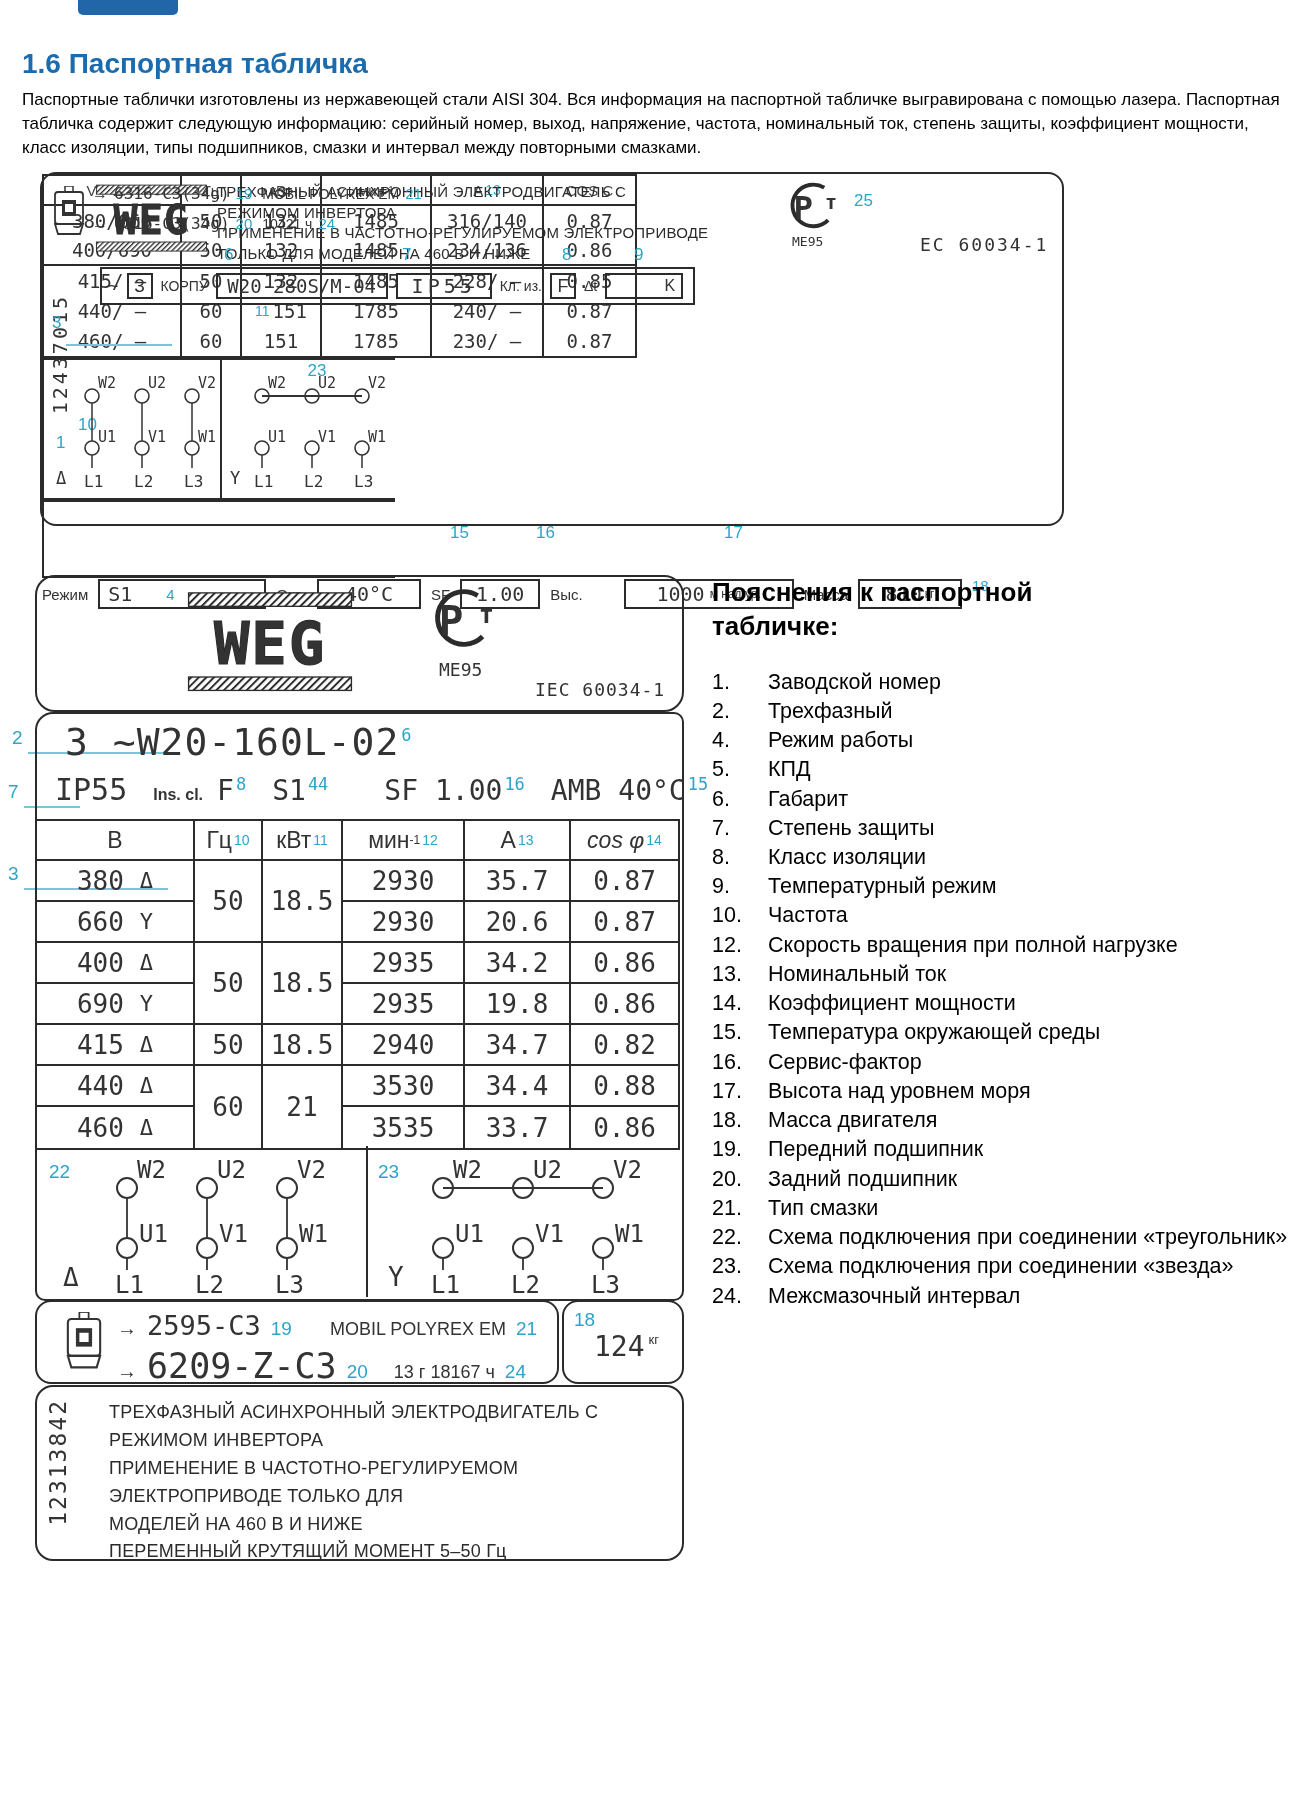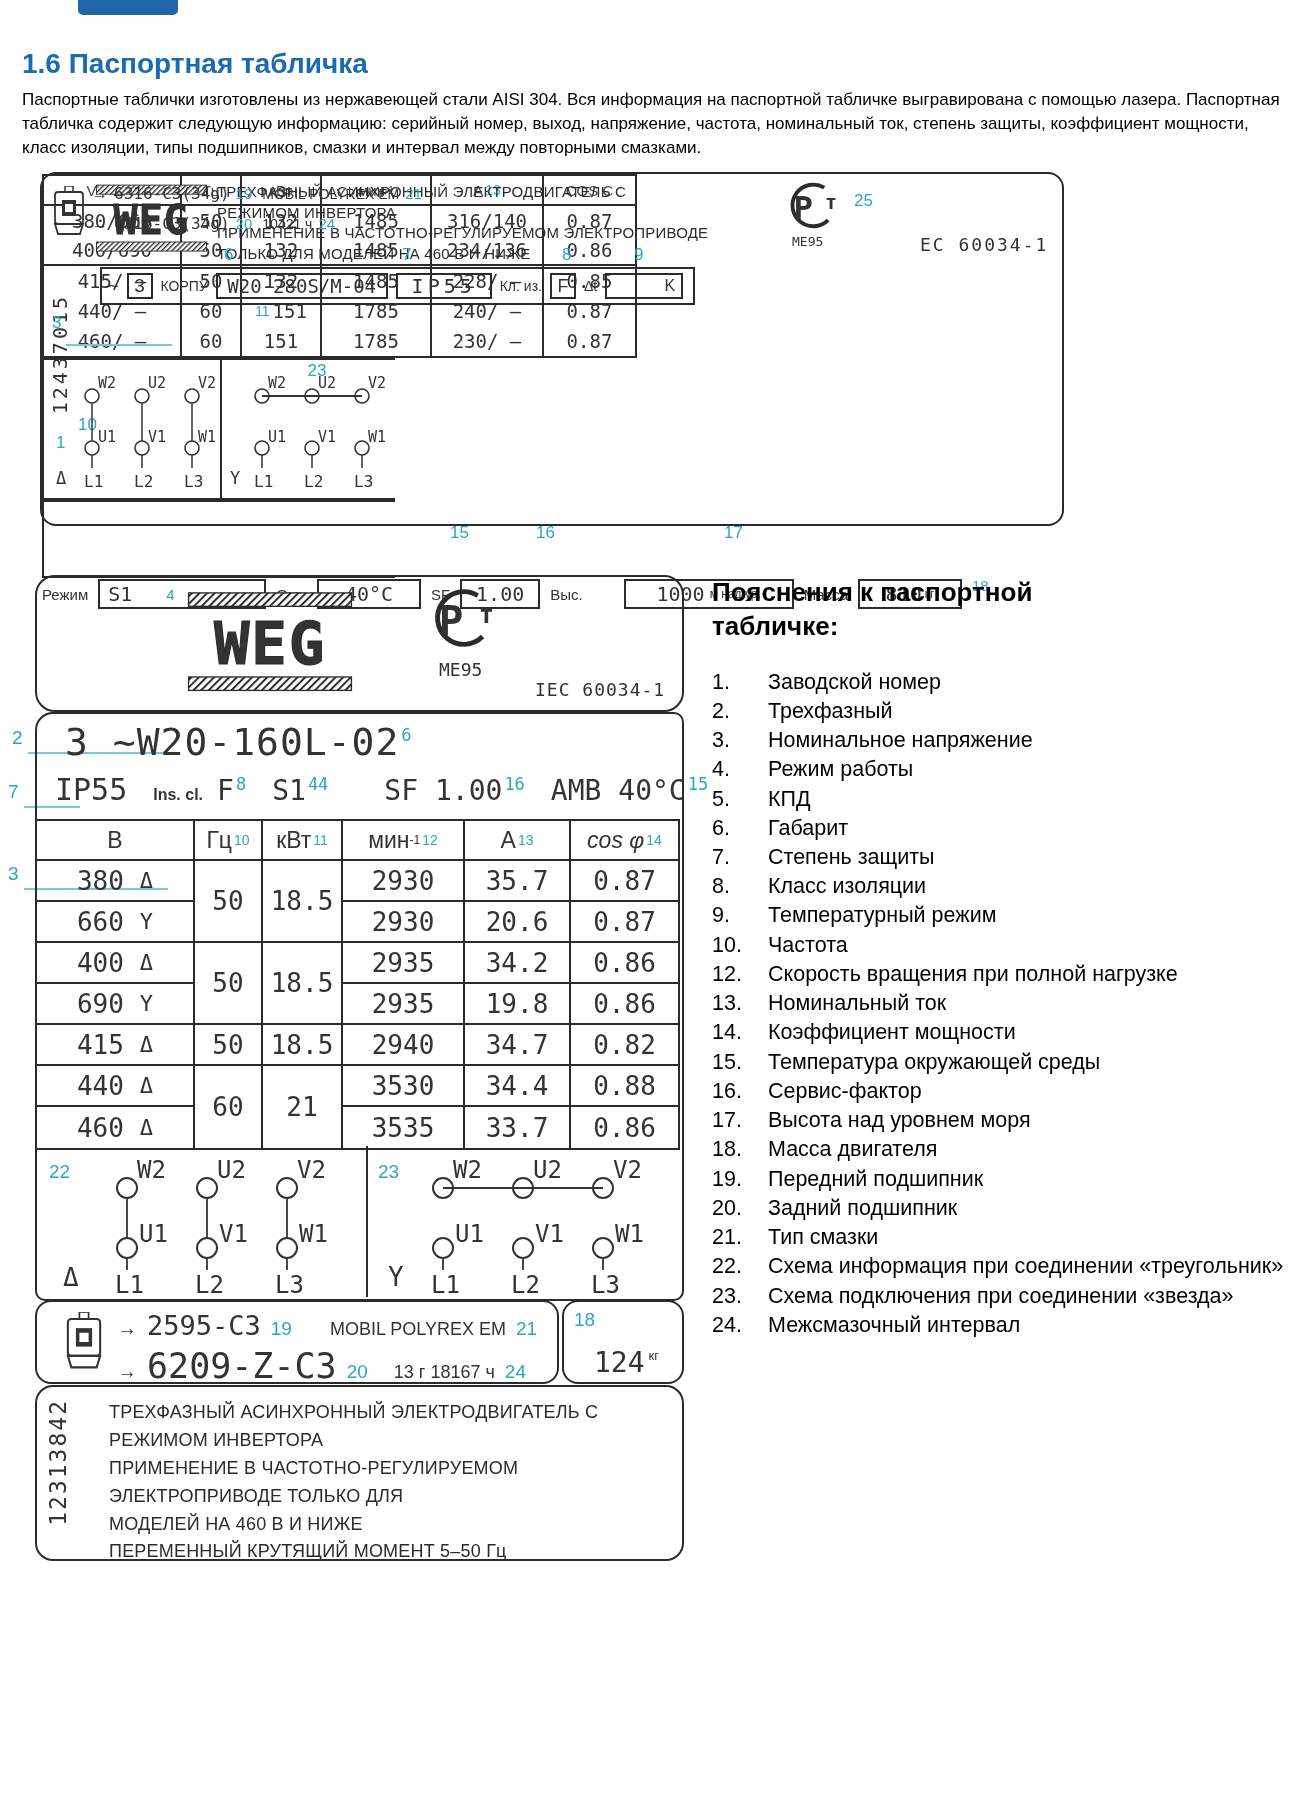--- a/index.html
+++ b/index.html
@@ -503,58 +503,57 @@
       <span style="font-size:20px;">→</span>
       <span class="bcode" style="font-size:35px;">6209-Z-C3</span>
       <span class="co co2">20</span>
       <span style="font-size:18px;margin-left:16px;">13 г 18167 ч</span>
       <span class="co co2">24</span>
     </div>
   </div>
 
   <div id="p2-mass" class="abs">
     <span class="abs co co2" style="left:10px;top:8px;">18</span>
-    <div class="abs" style="left:30px;top:44px;display:flex;align-items:flex-start;gap:4px;color:#333;">
+    <div class="abs" style="left:30px;top:28px;display:flex;align-items:flex-start;gap:4px;color:#333;">
       <span class="mono" style="font-size:28px;">124</span>
       <span style="font-size:13px;margin-top:2px;">кг</span>
     </div>
   </div>
 
   <div id="p2-foot" class="abs">
     <div id="p2-foot-serial" class="abs">12313842</div>
     <div id="p2-foot-text" class="abs">
       <div>ТРЕХФАЗНЫЙ АСИНХРОННЫЙ ЭЛЕКТРОДВИГАТЕЛЬ С РЕЖИМОМ ИНВЕРТОРА</div>
       <div>ПРИМЕНЕНИЕ В ЧАСТОТНО-РЕГУЛИРУЕМОМ ЭЛЕКТРОПРИВОДЕ ТОЛЬКО ДЛЯ</div>
       <div>МОДЕЛЕЙ НА 460 В И НИЖЕ</div>
       <div>ПЕРЕМЕННЫЙ КРУТЯЩИЙ МОМЕНТ 5–50 Гц</div>
     </div>
   </div>
 
   <div id="legend" class="abs">
     <div class="ltitle">Пояснения к паспортной табличке:</div>
     <ol>
       <li><span class="lnum">1.</span><span>Заводской номер</span></li>
       <li><span class="lnum">2.</span><span>Трехфазный</span></li>
-      <li><span class="lnum">3.</span><span>Номинальное напряжение</span></li>
       <li><span class="lnum">4.</span><span>Режим работы</span></li>
       <li><span class="lnum">5.</span><span>КПД</span></li>
       <li><span class="lnum">6.</span><span>Габарит</span></li>
       <li><span class="lnum">7.</span><span>Степень защиты</span></li>
       <li><span class="lnum">8.</span><span>Класс изоляции</span></li>
       <li><span class="lnum">9.</span><span>Температурный режим</span></li>
       <li><span class="lnum">10.</span><span>Частота</span></li>
       <li><span class="lnum">12.</span><span>Скорость вращения при полной нагрузке</span></li>
       <li><span class="lnum">13.</span><span>Номинальный ток</span></li>
       <li><span class="lnum">14.</span><span>Коэффициент мощности</span></li>
       <li><span class="lnum">15.</span><span>Температура окружающей среды</span></li>
       <li><span class="lnum">16.</span><span>Сервис-фактор</span></li>
       <li><span class="lnum">17.</span><span>Высота над уровнем моря</span></li>
       <li><span class="lnum">18.</span><span>Масса двигателя</span></li>
       <li><span class="lnum">19.</span><span>Передний подшипник</span></li>
       <li><span class="lnum">20.</span><span>Задний подшипник</span></li>
       <li><span class="lnum">21.</span><span>Тип смазки</span></li>
-      <li><span class="lnum">22.</span><span>Схема информация при соединении «треугольник»</span></li>
+      <li><span class="lnum">22.</span><span>Схема подключения при соединении «треугольник»</span></li>
       <li><span class="lnum">23.</span><span>Схема подключения при соединении «звезда»</span></li>
       <li><span class="lnum">24.</span><span>Межсмазочный интервал</span></li>
     </ol>
   </div>
 
 </div>
 
 </body></html>

